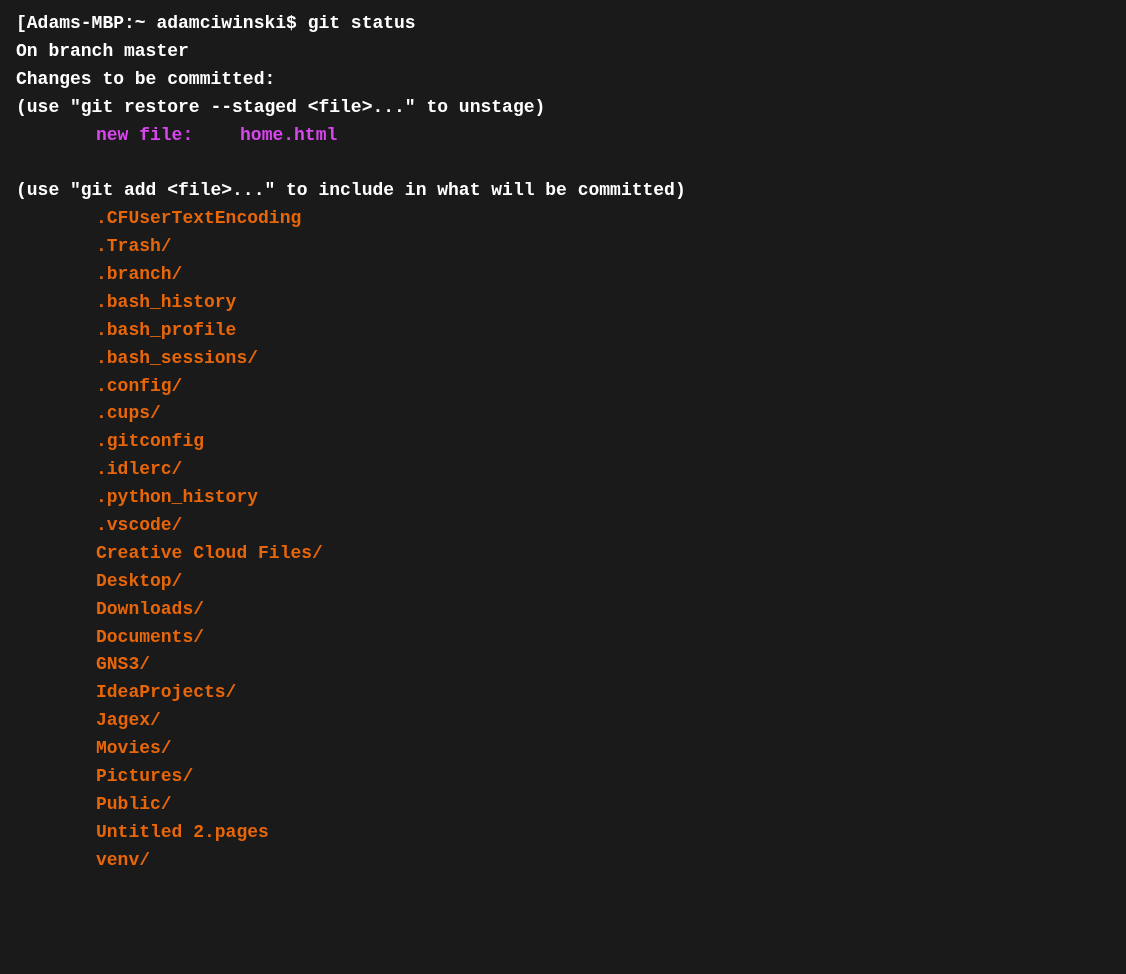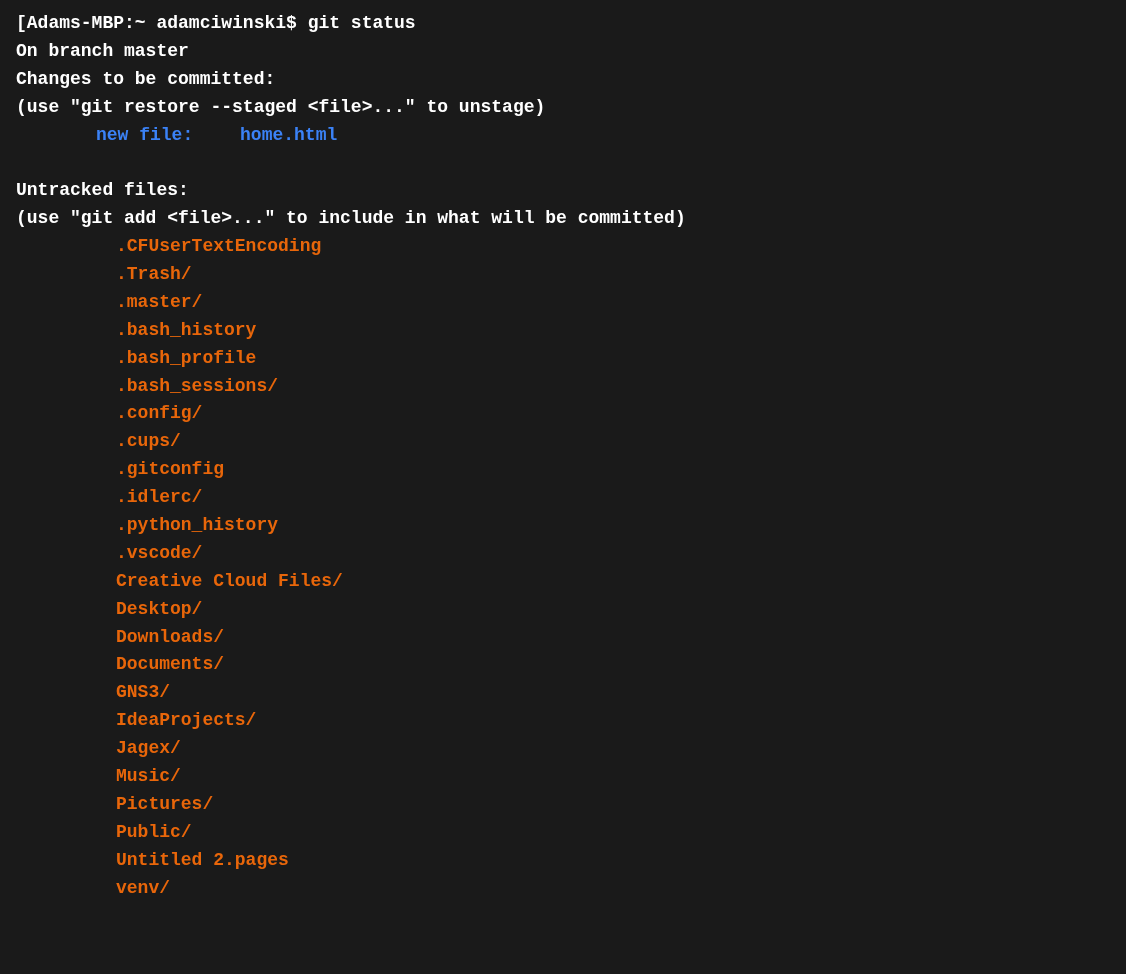--- a/index.html
+++ b/index.html
@@ -18,22 +18,22 @@
       min-height: 974px;
       padding: 10px 16px;
     }
 
     .terminal {
       width: 100%;
       font-weight: bold;
     }
 
     .white { color: #ffffff; }
-    .green { color: #3b82f6; }
-    .orange { color: #e8660a; margin-left: 20px; }
+    .green { color: #d946ef; }
+    .orange { color: #e8660a; }
   </style>
 </head>
 <body>
 
 <div class="terminal">
   <div>
     <span class="white">[Adams-MBP:~ adamciwinski$ git status</span>
   </div>
   <div>
     <span class="white">On branch master</span>
@@ -43,44 +43,41 @@
   </div>
   <div>
     <span class="white">  (use "git restore --staged &lt;file&gt;..." to unstage)</span>
   </div>
   <div style="padding-left: 80px;">
     <span class="green">new file:</span>
     <span class="green" style="margin-left: 36px;">home.html</span>
   </div>
   <div>&nbsp;</div>
   <div>
-    <span class="white">Untracked files:</span>
-  </div>
-  <div>
     <span class="white">  (use "git add &lt;file&gt;..." to include in what will be committed)</span>
   </div>
   <div id="untracked-files-list" style="padding-left: 80px;">
   <div><span class="orange">.CFUserTextEncoding</span></div>
       <div><span class="orange">.Trash/</span></div>
-      <div><span class="orange">.master/</span></div>
+      <div><span class="orange">.branch/</span></div>
       <div><span class="orange">.bash_history</span></div>
       <div><span class="orange">.bash_profile</span></div>
       <div><span class="orange">.bash_sessions/</span></div>
       <div><span class="orange">.config/</span></div>
       <div><span class="orange">.cups/</span></div>
       <div><span class="orange">.gitconfig</span></div>
       <div><span class="orange">.idlerc/</span></div>
       <div><span class="orange">.python_history</span></div>
       <div><span class="orange">.vscode/</span></div>
       <div><span class="orange">Creative Cloud Files/</span></div>
       <div><span class="orange">Desktop/</span></div>
       <div><span class="orange">Downloads/</span></div>
       <div><span class="orange">Documents/</span></div>
       <div><span class="orange">GNS3/</span></div>
       <div><span class="orange">IdeaProjects/</span></div>
       <div><span class="orange">Jagex/</span></div>
-      <div><span class="orange">Music/</span></div>
+      <div><span class="orange">Movies/</span></div>
       <div><span class="orange">Pictures/</span></div>
       <div><span class="orange">Public/</span></div>
       <div><span class="orange">Untitled 2.pages</span></div>
       <div><span class="orange">venv/</span></div>
     </div>
 </div>
 
 </body></html>

